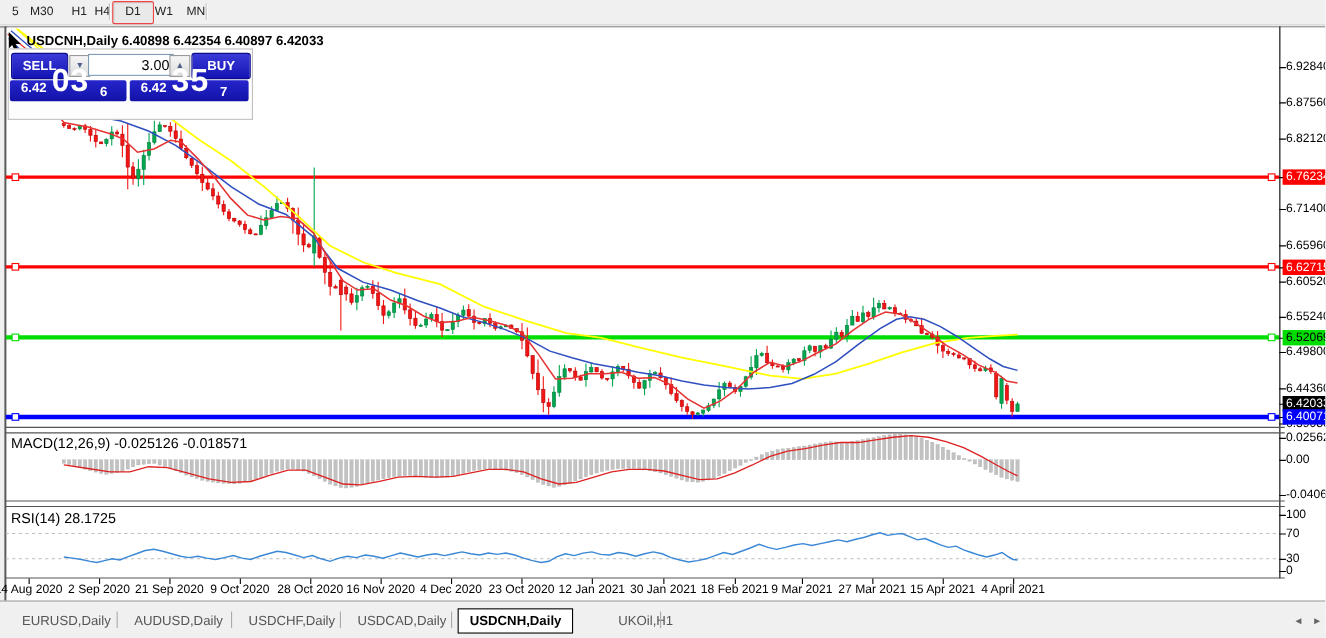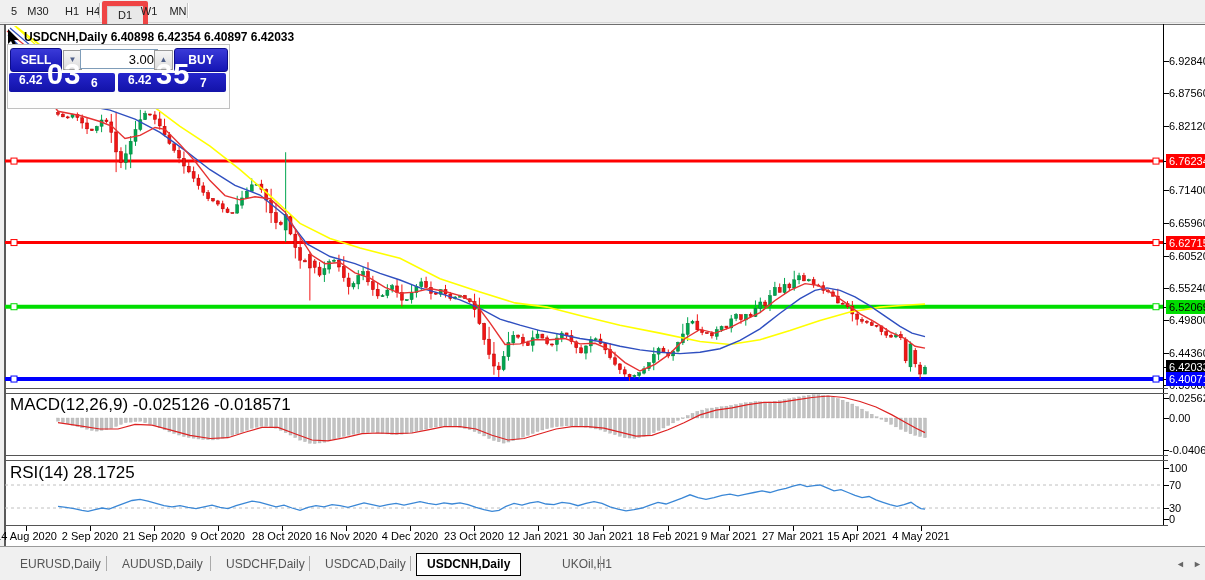--- a/index.html
+++ b/index.html
@@ -3,21 +3,21 @@
 <meta charset="utf-8">
 <style>
   html,body{margin:0;padding:0;}
   body{font-family:"Liberation Sans",sans-serif;background:#f0f0f0;}
   #win{position:relative;width:1205px;height:580px;background:#f0f0f0;overflow:hidden;}
 
   
   #toolbar{position:absolute;left:0;top:0;width:1205px;height:22px;background:#f0f0f0;border-bottom:1px solid #d7d7d7;}
   .tfbtn{position:absolute;top:1px;height:19px;line-height:19px;padding:0 6px;font-size:11px;color:#222;
          text-align:center;border:1px solid transparent;border-radius:2px;cursor:default;}
-  .tfbtn.active{background:#e9e9e9;border:5px solid #ef4444;box-shadow:inset 1px 1px 1px #cfcfcf;}
+  .tfbtn.active{background:#e9e9e9;border:1px solid #ef4444;box-shadow:inset 1px 1px 1px #cfcfcf;}
   .tbsep{position:absolute;top:3px;width:1px;height:15px;background:#c4c4c4;border-right:1px solid #fff;}
 
   
   #frame-top{position:absolute;left:0;top:24px;width:1205px;height:1px;background:#6e6e6e;}
   #frame-left{position:absolute;left:4px;top:24px;width:2px;height:522px;background:#5a5a5a;}
   #chart-bg{position:absolute;left:6px;top:25px;width:1199px;height:521px;background:#ffffff;}
 
   #chart-svg{position:absolute;left:0;top:0;z-index:2;}
 
   
@@ -39,21 +39,21 @@
             color:#fff;cursor:pointer;}
   #bid-box{left:1px;width:106px;}
   #ask-box{left:110px;width:108px;}
   .px-small{position:absolute;left:10px;bottom:5px;font-size:12px;font-weight:700;}
   .px-big{position:absolute;left:38px;bottom:1px;font-size:29px;font-weight:700;letter-spacing:1px;}
   .px-sup{position:absolute;left:82px;top:3px;font-size:12px;font-weight:700;}
 
   
   .ax-label{position:absolute;left:1169px;z-index:4;font-size:11px;color:#000;white-space:nowrap;}
   .ax-tag{position:absolute;left:1166px;z-index:5;font-size:11px;padding:0 3px;height:14px;line-height:14px;white-space:nowrap;}
-  .pane-label{position:absolute;z-index:4;font-size:17px;color:#000;white-space:nowrap;}
+  .pane-label{position:absolute;z-index:4;font-size:13px;color:#000;white-space:nowrap;}
   .date-label{position:absolute;top:530px;z-index:4;font-size:11px;color:#000;white-space:nowrap;transform:translateX(-50%);}
 
   
   #tabbar{position:absolute;left:0;top:547px;width:1205px;height:33px;background:#f0f0f0;z-index:6;}
   .tab{position:absolute;top:7px;height:20px;line-height:20px;font-size:12px;color:#555;padding:0 10px;cursor:pointer;white-space:nowrap;}
   .tab.active{background:#ffffff;border:1px solid #000;color:#000;font-weight:700;top:6px;height:21px;}
   .tabsep{position:absolute;top:9px;width:1px;height:15px;background:#aaa;}
   .tab-scroll{position:absolute;top:12px;font-size:9px;color:#666;cursor:pointer;}
   #tab-strip{position:absolute;left:0;top:577px;width:1205px;height:3px;background:#e4e4e4;border-top:1px solid #cfcfcf;}
   .stripsep{position:absolute;top:0;width:1px;height:3px;background:#bbb;}
@@ -769,21 +769,21 @@
       <div class="date-label" style="left: 282px;">28 Oct 2020</div>
       <div class="date-label" style="left: 346px;">16 Nov 2020</div>
       <div class="date-label" style="left: 410px;">4 Dec 2020</div>
       <div class="date-label" style="left: 474px;">23 Oct 2020</div>
       <div class="date-label" style="left: 538px;">12 Jan 2021</div>
       <div class="date-label" style="left: 603px;">30 Jan 2021</div>
       <div class="date-label" style="left: 668px;">18 Feb 2021</div>
       <div class="date-label" style="left: 729px;">9 Mar 2021</div>
       <div class="date-label" style="left: 793px;">27 Mar 2021</div>
       <div class="date-label" style="left: 857px;">15 Apr 2021</div>
-      <div class="date-label" style="left: 921px;">4 May 2021</div>
+      <div class="date-label" style="left: 921px;">4 April 2021</div>
     </div>
 
   <div id="tabbar">
       <div class="tab" style="left: 10px;">EURUSD,Daily</div>
       <div class="tab" style="left: 112px;">AUDUSD,Daily</div>
       <div class="tab" style="left: 216px;">USDCHF,Daily</div>
       <div class="tab" style="left: 315px;">USDCAD,Daily</div>
       <div class="tab active" style="left: 416px;">USDCNH,Daily</div>
       <div class="tab" style="left: 552px;">UKOil,H1</div>
       <div class="tabsep" style="left: 106px;"></div>

